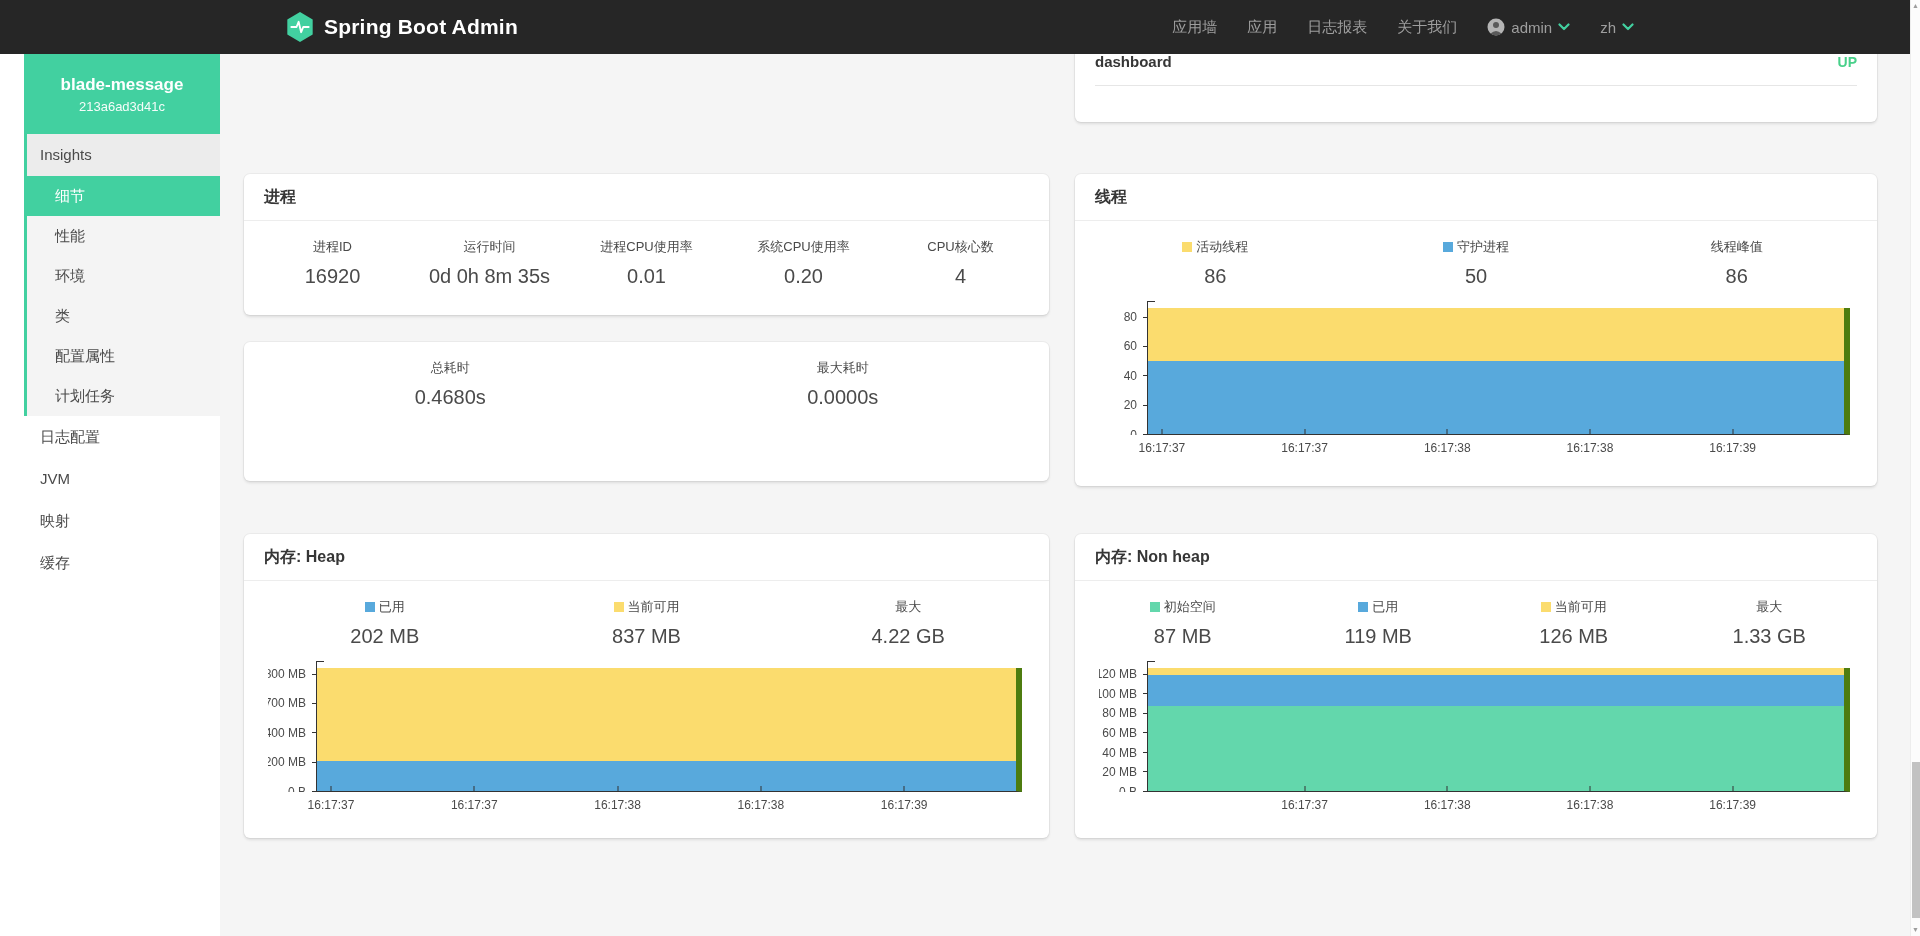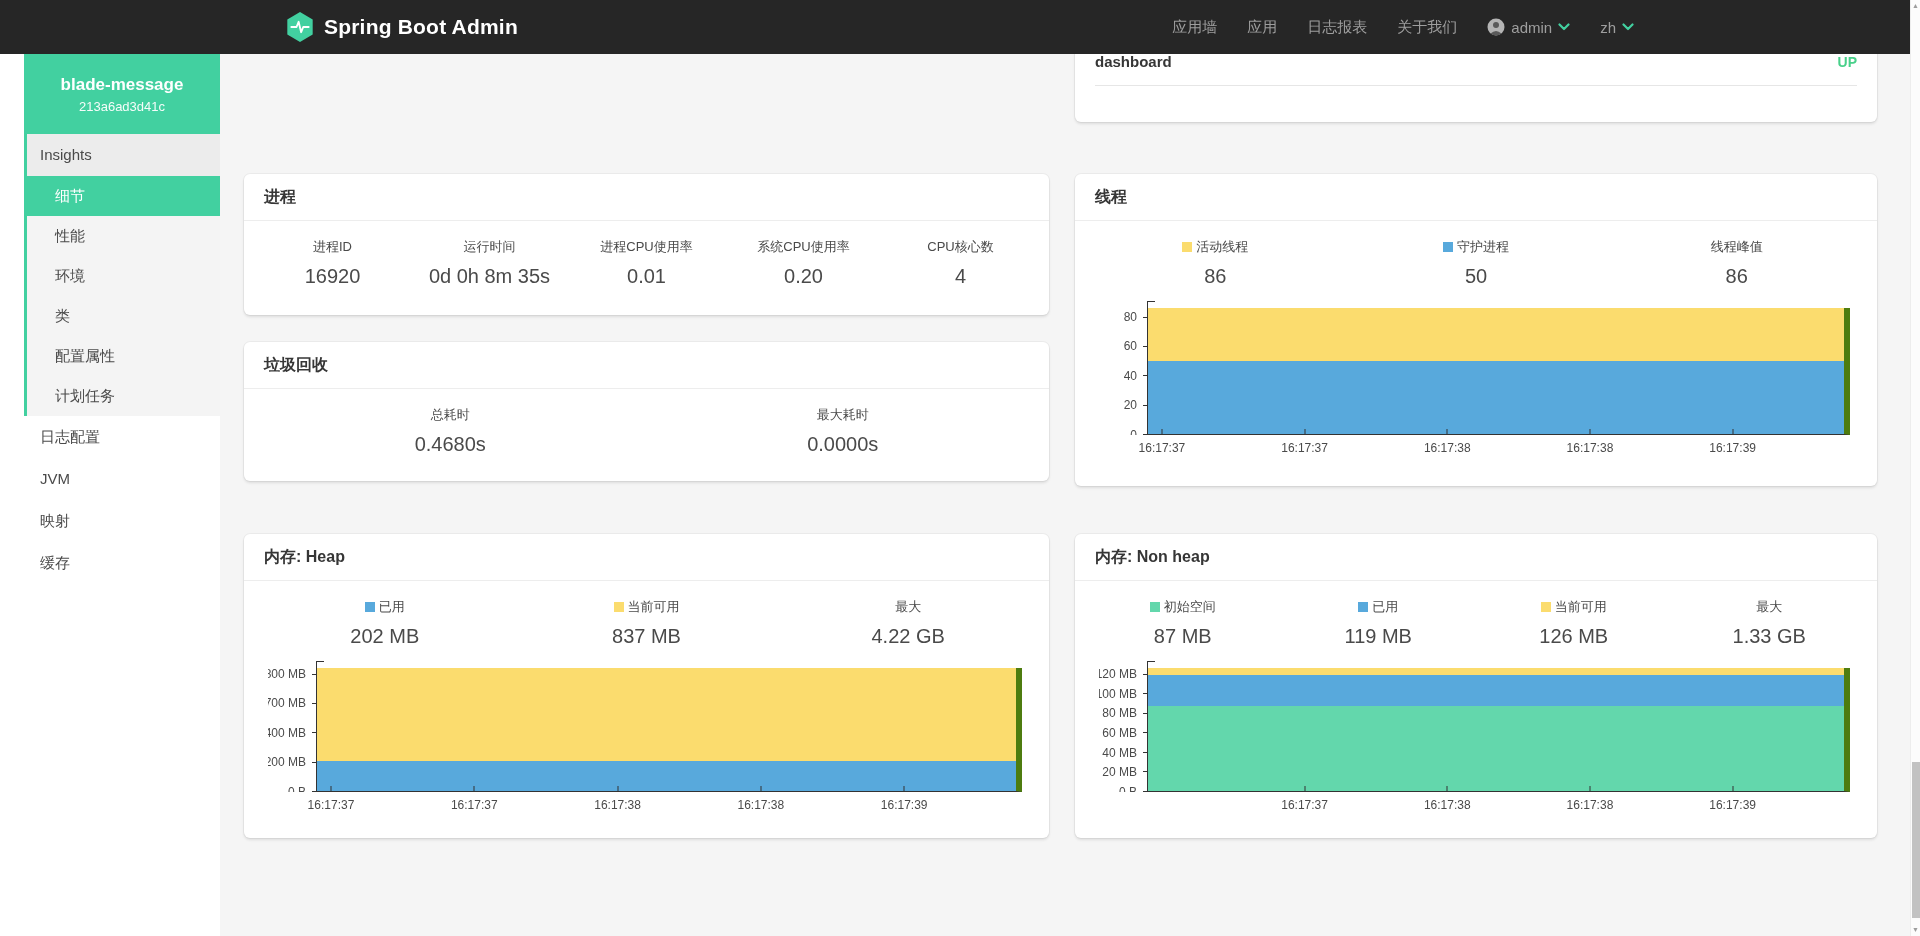--- a/index.html
+++ b/index.html
@@ -207,21 +207,20 @@
           <div class="x-label" style="left: 43%;">16:17:38</div>
           <div class="x-nub" style="left: 63.5%; z-index: 6;"></div>
           <div class="x-label" style="left: 63.5%;">16:17:38</div>
           <div class="x-nub" style="left: 84%; z-index: 6;"></div>
           <div class="x-label" style="left: 84%;">16:17:39</div>
         </div>
       </div>
   </section>
 
   <section class="card gc-card">
-    <div class="card-header">垃圾回收</div>
     <div class="stats">
         <div class="stat">
           <div class="stat-label"><span>总耗时</span></div>
           <div class="stat-value">0.4680s</div>
         </div>
         <div class="stat">
           <div class="stat-label"><span>最大耗时</span></div>
           <div class="stat-value">0.0000s</div>
         </div>
       </div>

